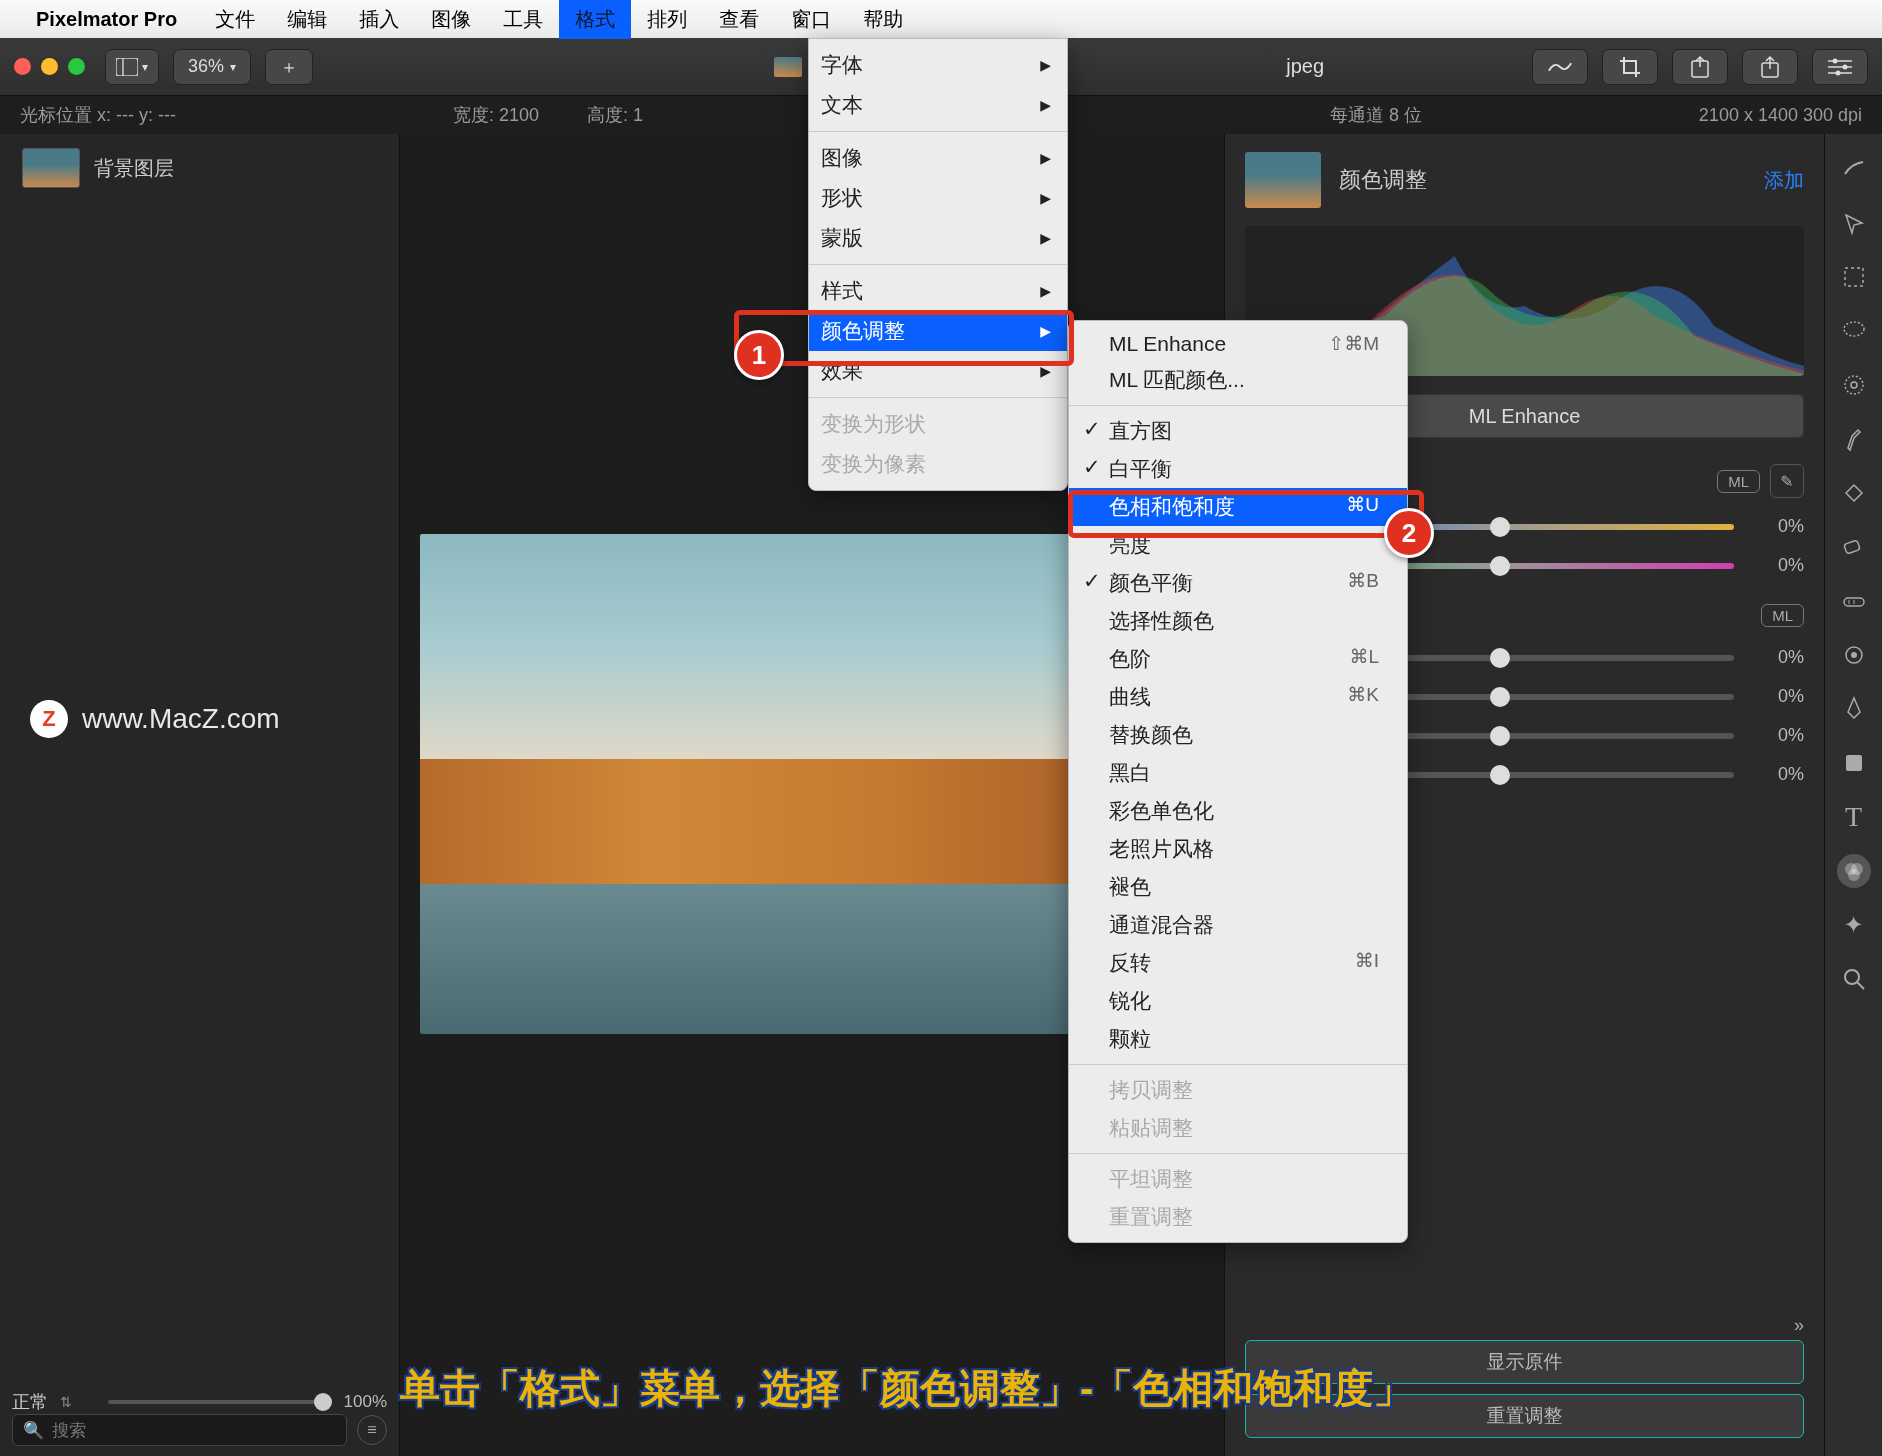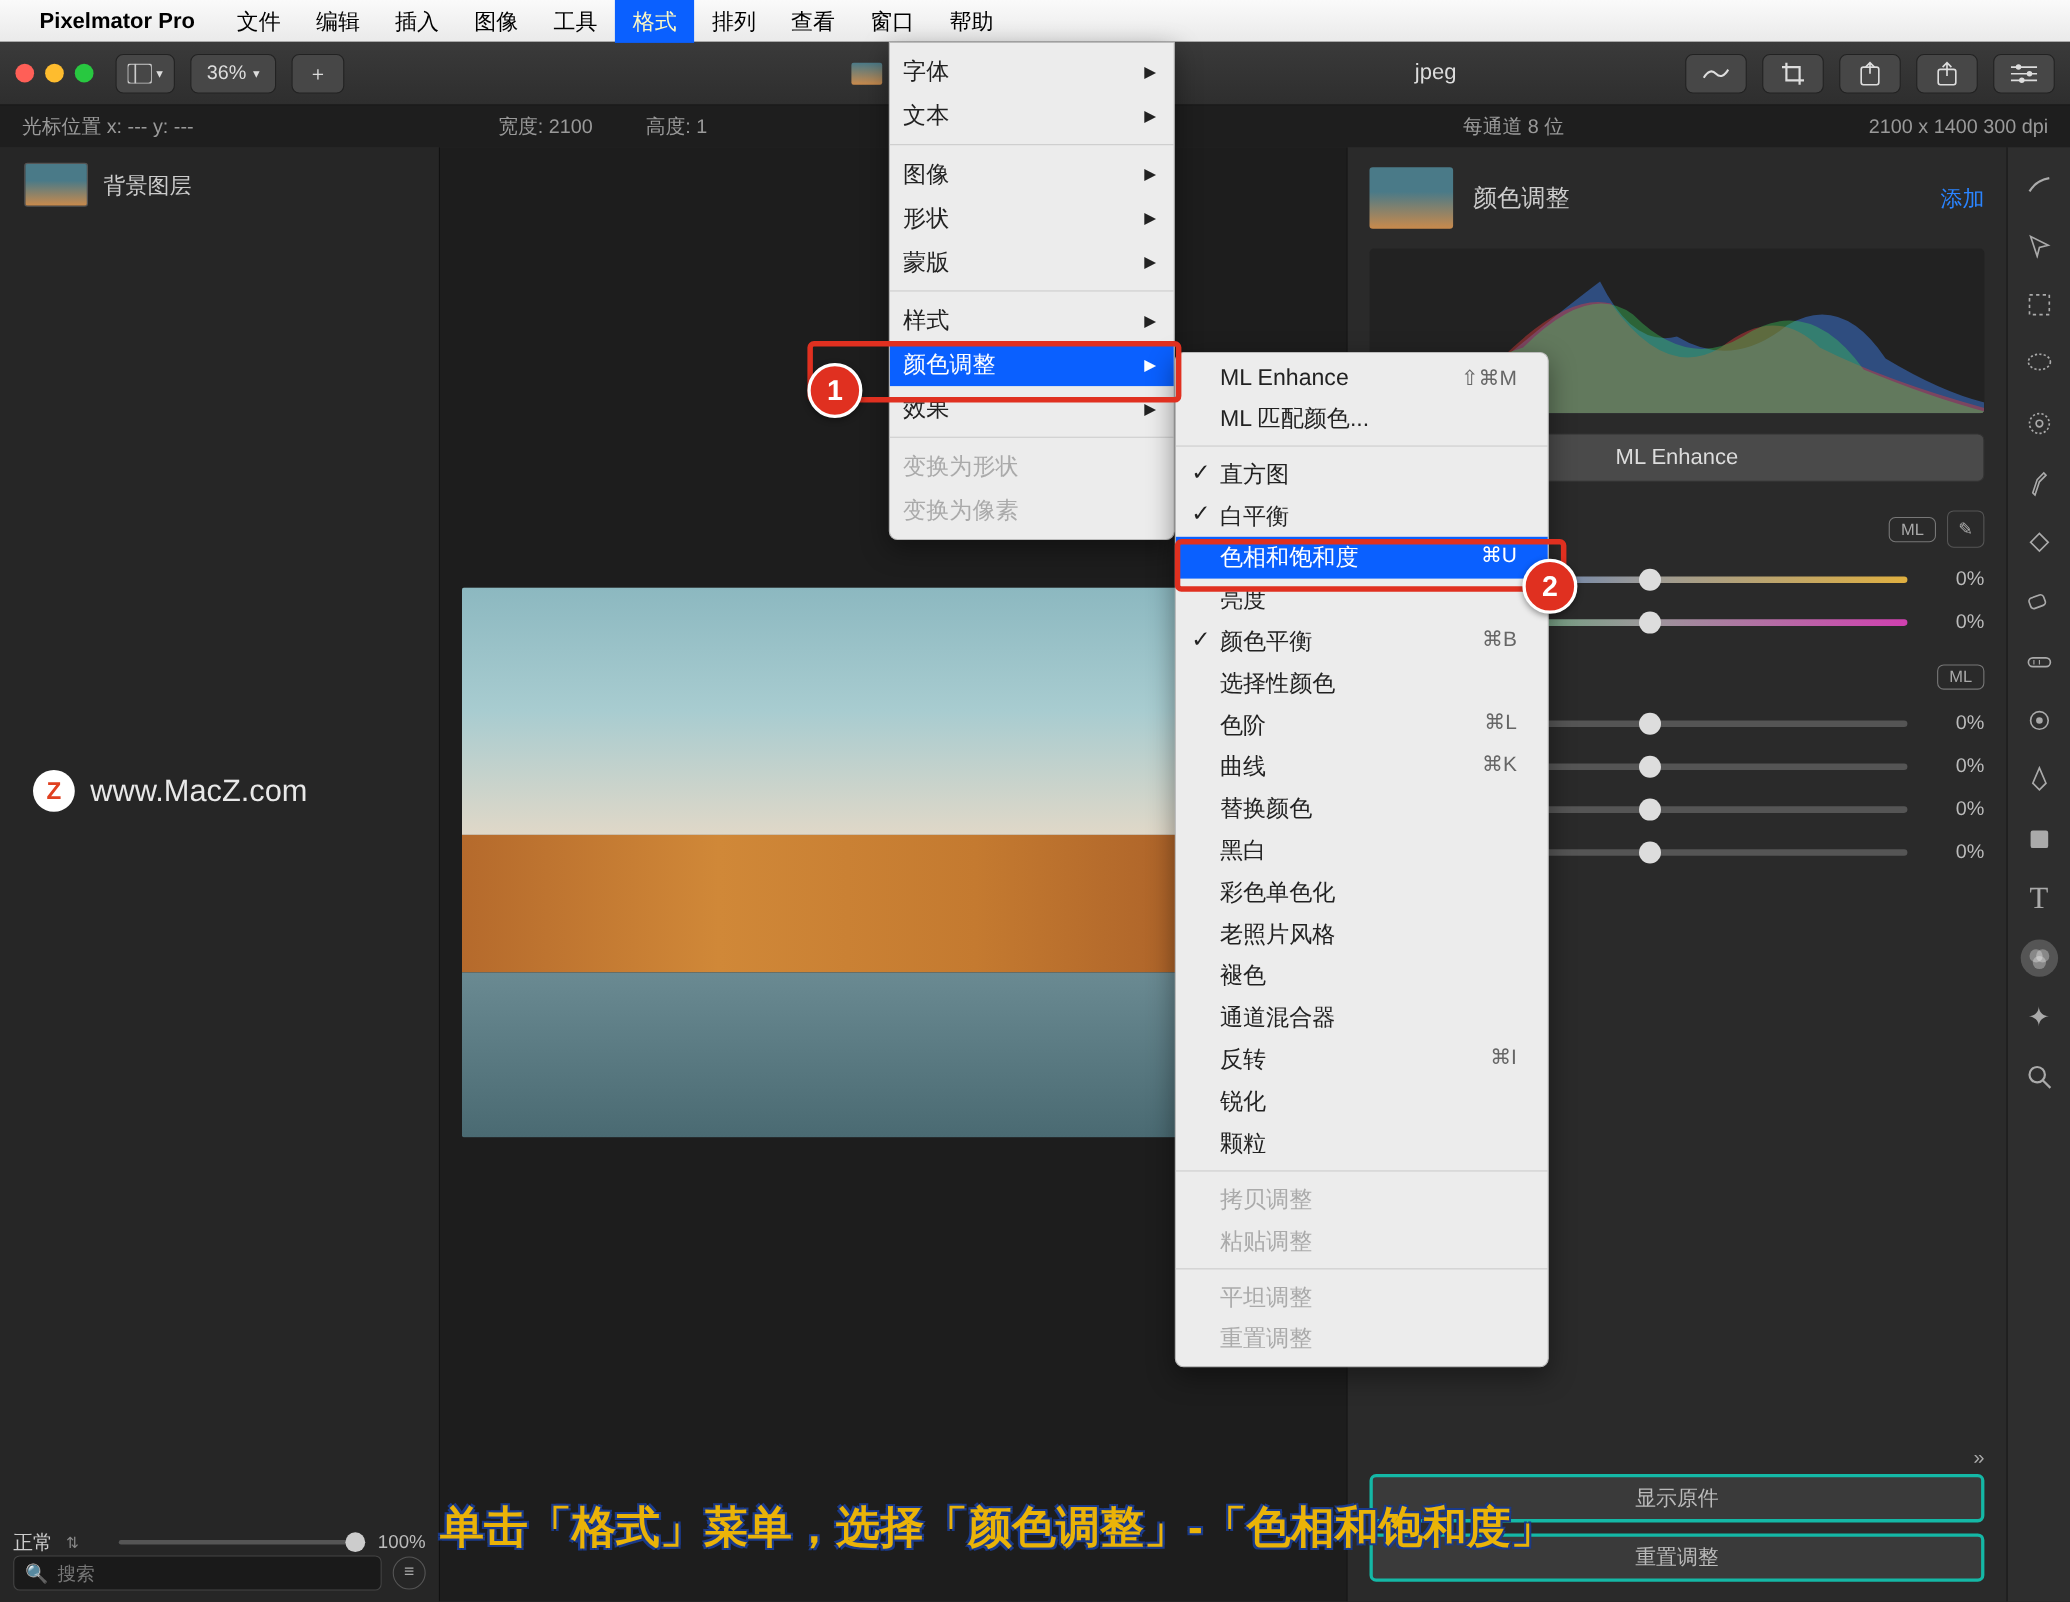--- a/index.html
+++ b/index.html
@@ -3,21 +3,21 @@
 <meta charset="utf-8">
 <style>
 * { margin: 0; padding: 0; box-sizing: border-box; font-family: -apple-system, "Helvetica Neue", Arial, sans-serif; }
 body { background: #2a2a2a; color: #ccc; width: 1882px; height: 1456px; overflow: hidden; position: relative; }
 
 
 .menubar { height: 38px; background: linear-gradient(#fafafa,#eaeaea); display: flex; align-items: center; padding: 0 18px; font-size: 20px; color: #000; }
 .menubar .apple { font-size: 22px; margin-right: 18px; }
 .menubar .appname { font-weight: 700; margin-right: 22px; }
 .menubar .m { padding: 6px 16px; cursor: default; }
-.menubar .m.active { background: #0a60ff; color: #fef9c3; border-radius: 0; }
+.menubar .m.active { background: #0a60ff; color: #0f172a; border-radius: 0; }
 
 
 .toolbar { height: 58px; background: linear-gradient(#3a3a3a,#2e2e2e); display: flex; align-items: center; padding: 0 14px; gap: 14px; border-bottom: 1px solid #111; }
 .traffic { display: flex; gap: 10px; margin-right: 6px; }
 .dot { width: 17px; height: 17px; border-radius: 50%; }
 .dot.r { background: #ff5f57; } .dot.y { background: #febc2e; } .dot.g { background: #28c840; }
 .tbtn { height: 36px; background: #474747; border: 1px solid #222; border-radius: 7px; display: flex; align-items: center; justify-content: center; color: #ddd; font-size: 18px; padding: 0 14px; }
 .tbtn.seg { padding: 0 10px; }
 .toolbar .spacer { flex: 1; }
 .doc-title { display: flex; align-items: center; gap: 8px; color: #ddd; font-size: 20px; }
@@ -58,21 +58,21 @@
 .eyedrop { width: 34px; height: 34px; border: 1px solid #555; border-radius: 6px; display: flex; align-items: center; justify-content: center; color: #aaa; font-size: 16px; }
 .slider-row { display: flex; align-items: center; gap: 14px; margin-top: 8px; }
 .slider { flex: 1; height: 6px; border-radius: 3px; position: relative; }
 .slider.temp { background: linear-gradient(90deg,#1a60d0,#999,#e0b040); }
 .slider.tint { background: linear-gradient(90deg,#2aa050,#999,#d040b0); }
 .slider.gray { background: #555; }
 .slider .knob { position: absolute; top: -7px; width: 20px; height: 20px; background: #ddd; border-radius: 50%; }
 .pct { width: 56px; text-align: right; font-size: 18px; color: #bbb; }
 
 .footer-btns { position: absolute; bottom: 18px; left: 20px; right: 20px; display: flex; flex-direction: column; gap: 10px; }
-.footer-btns .fb { height: 44px; background: #3a3a3a; border: 3px solid #14b8a6; border-radius: 6px; display: flex; align-items: center; justify-content: center; font-size: 19px; color: #bbb; }
+.footer-btns .fb { height: 44px; background: #3a3a3a; border: 1px solid #14b8a6; border-radius: 6px; display: flex; align-items: center; justify-content: center; font-size: 19px; color: #bbb; }
 .chev { position: absolute; right: 20px; bottom: 120px; color: #aaa; font-size: 18px; }
 
 
 .toolstrip { width: 58px; background: #2e2e2e; border-left: 1px solid #111; display: flex; flex-direction: column; align-items: center; gap: 20px; padding-top: 18px; }
 .toolstrip .ti { width: 34px; height: 34px; color: #aaa; display: flex; align-items: center; justify-content: center; font-size: 24px; }
 .toolstrip .ti.active { color: #fff; background: #555; border-radius: 50%; }
 
 
 .layers-bottom { position: absolute; bottom: 10px; left: 12px; right: 12px; display: flex; flex-direction: column; }
 .blend-row { display: flex; align-items: center; gap: 12px; }

